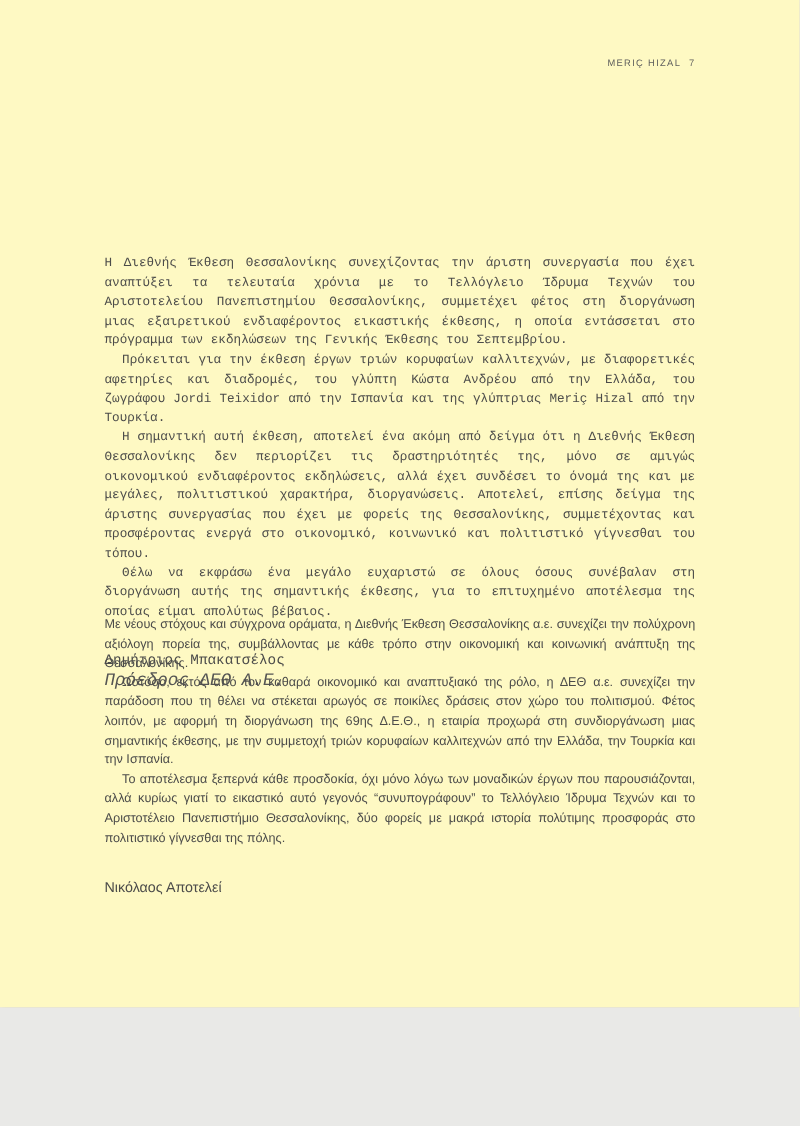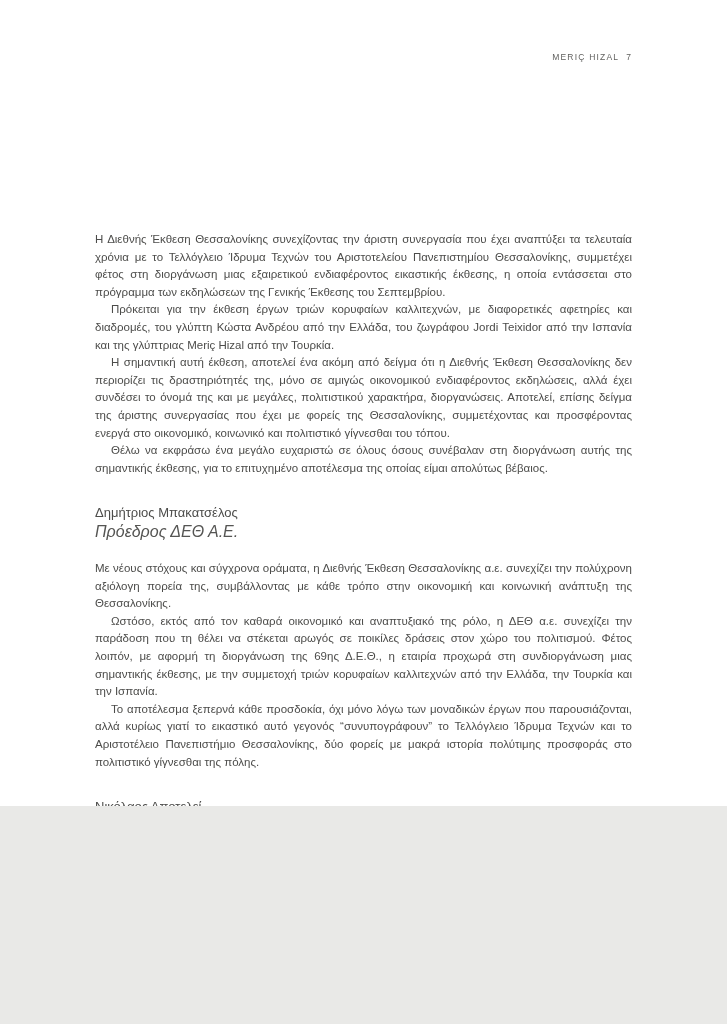--- a/index.html
+++ b/index.html
@@ -4,23 +4,23 @@
 <style>
   html, body {
     margin: 0;
     padding: 0;
     background: #e9e9e7;
     font-family: "Liberation Sans", "DejaVu Sans", sans-serif;
   }
   .page {
     position: relative;
     width: 727px;
-    height: 806px;
+    height: 916px;
     margin: 0 auto;
-    background: #ffffff;
+    background: #fef9c3;
     overflow: hidden;
     box-shadow: 0 0 6px rgba(0,0,0,.15);
   }
   .running-header {
     position: absolute;
     top: 52px;
     right: 96px;
     font-size: 8.5px;
     letter-spacing: 1.2px;
     color: #5f5f5d;
@@ -33,21 +33,21 @@
   }
   .letter {
     position: absolute;
     left: 95px;
     width: 537px;
     color: #4c4c4a;
     font-size: 11.5px;
     line-height: 17.6px;
     text-align: justify;
   }
-  .letter-1 { top: 231px; }
+  .letter-1 { top: 231px; font-family: Liberation Mono, monospace; }
   .letter-2 { top: 560px; }
   .letter p { margin: 0; }
   .letter p.indent { text-indent: 16px; }
   .signature { margin-top: 27px; text-align: left; }
   .signature .sig-name {
     display: block;
     font-size: 13px;
     color: #4c4c4a;
   }
   .signature .sig-title {

